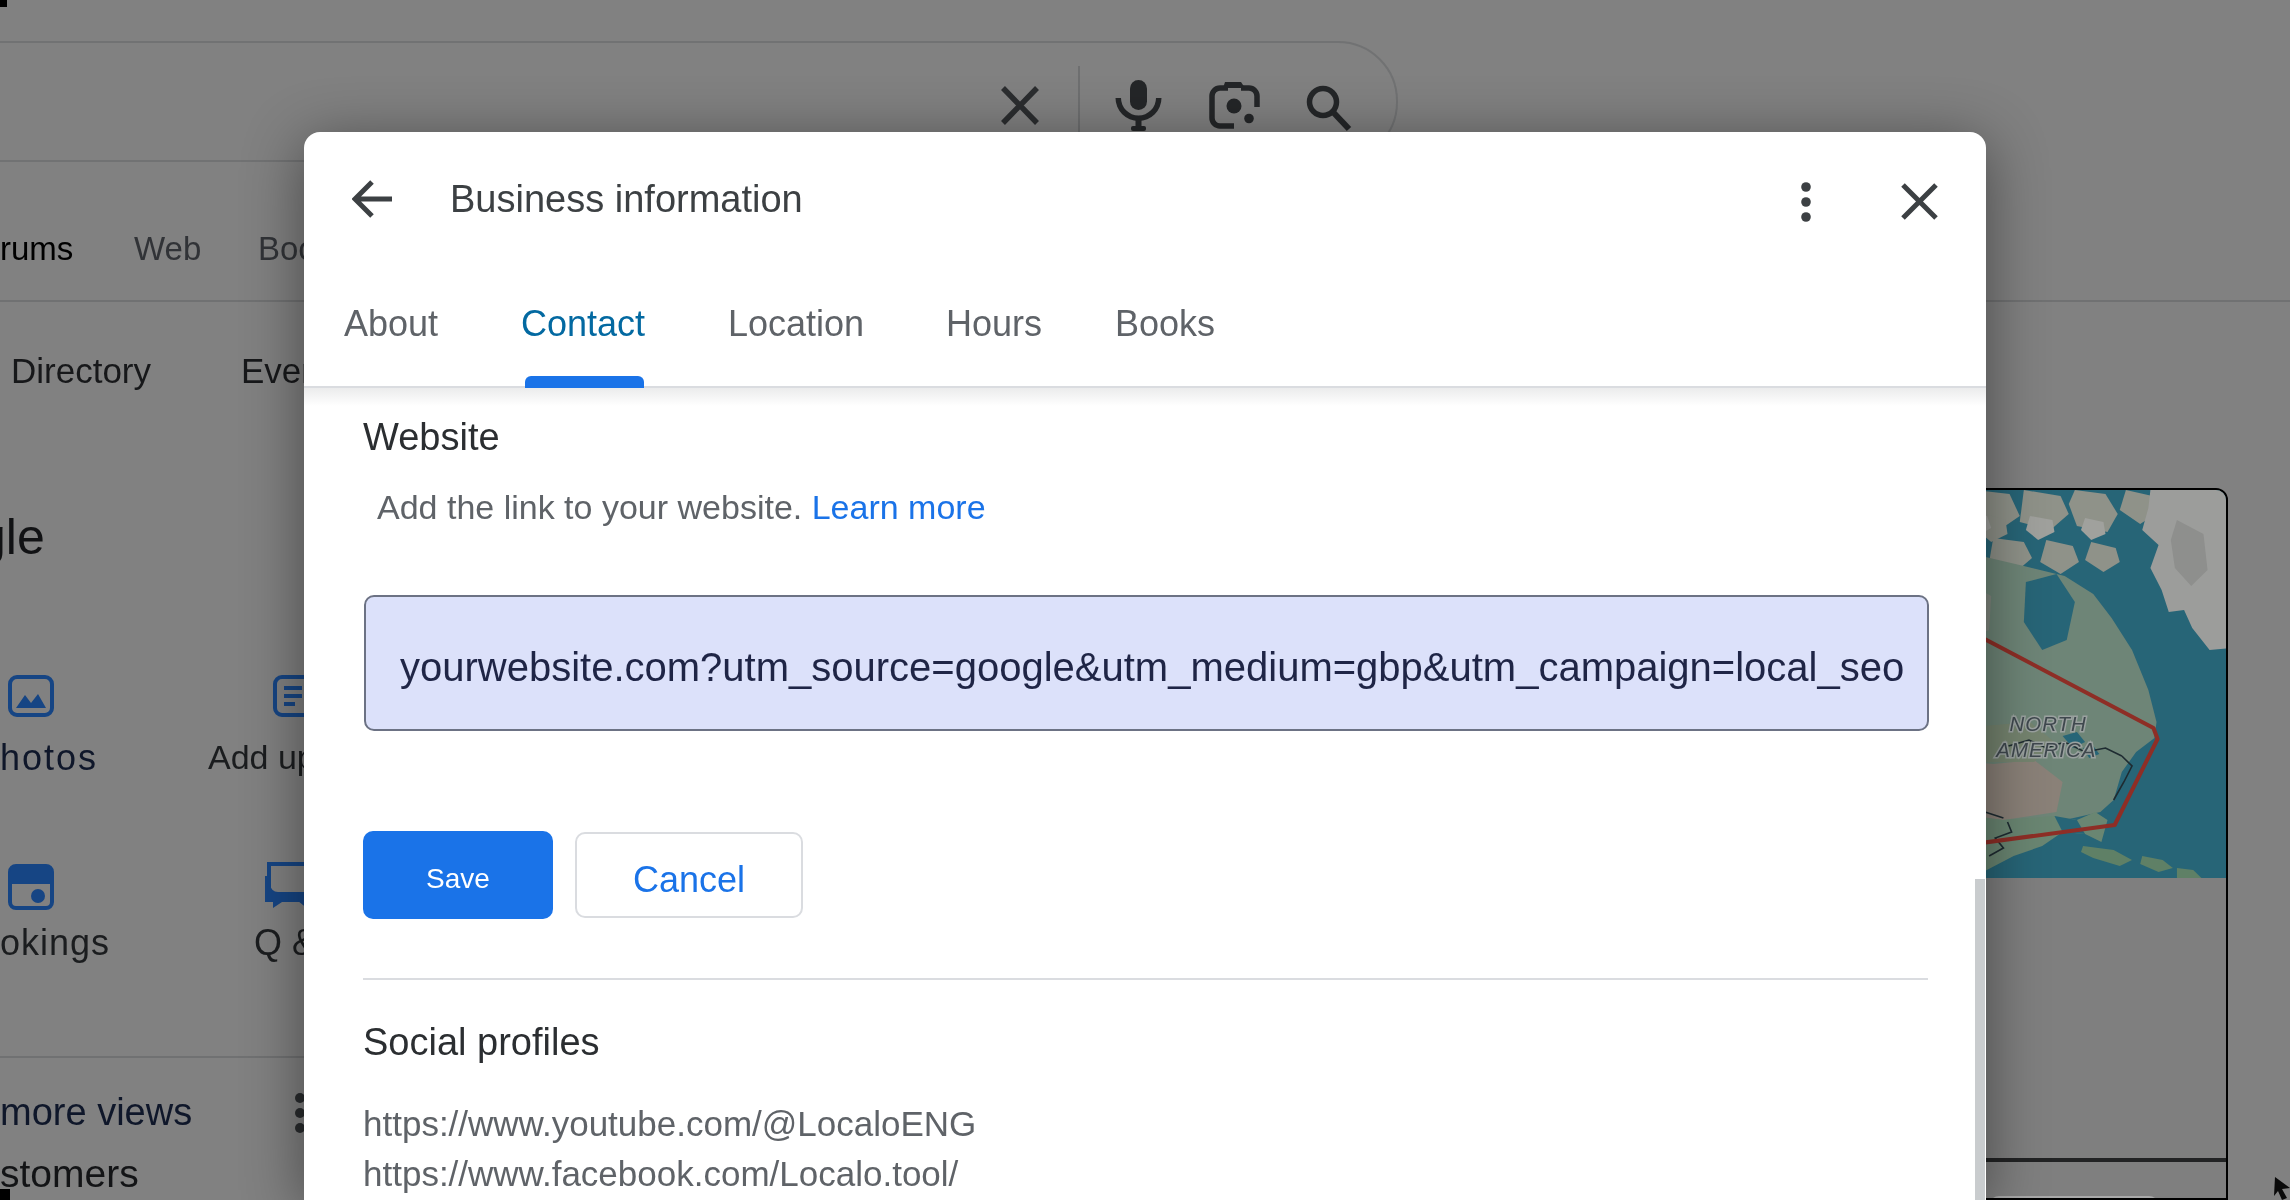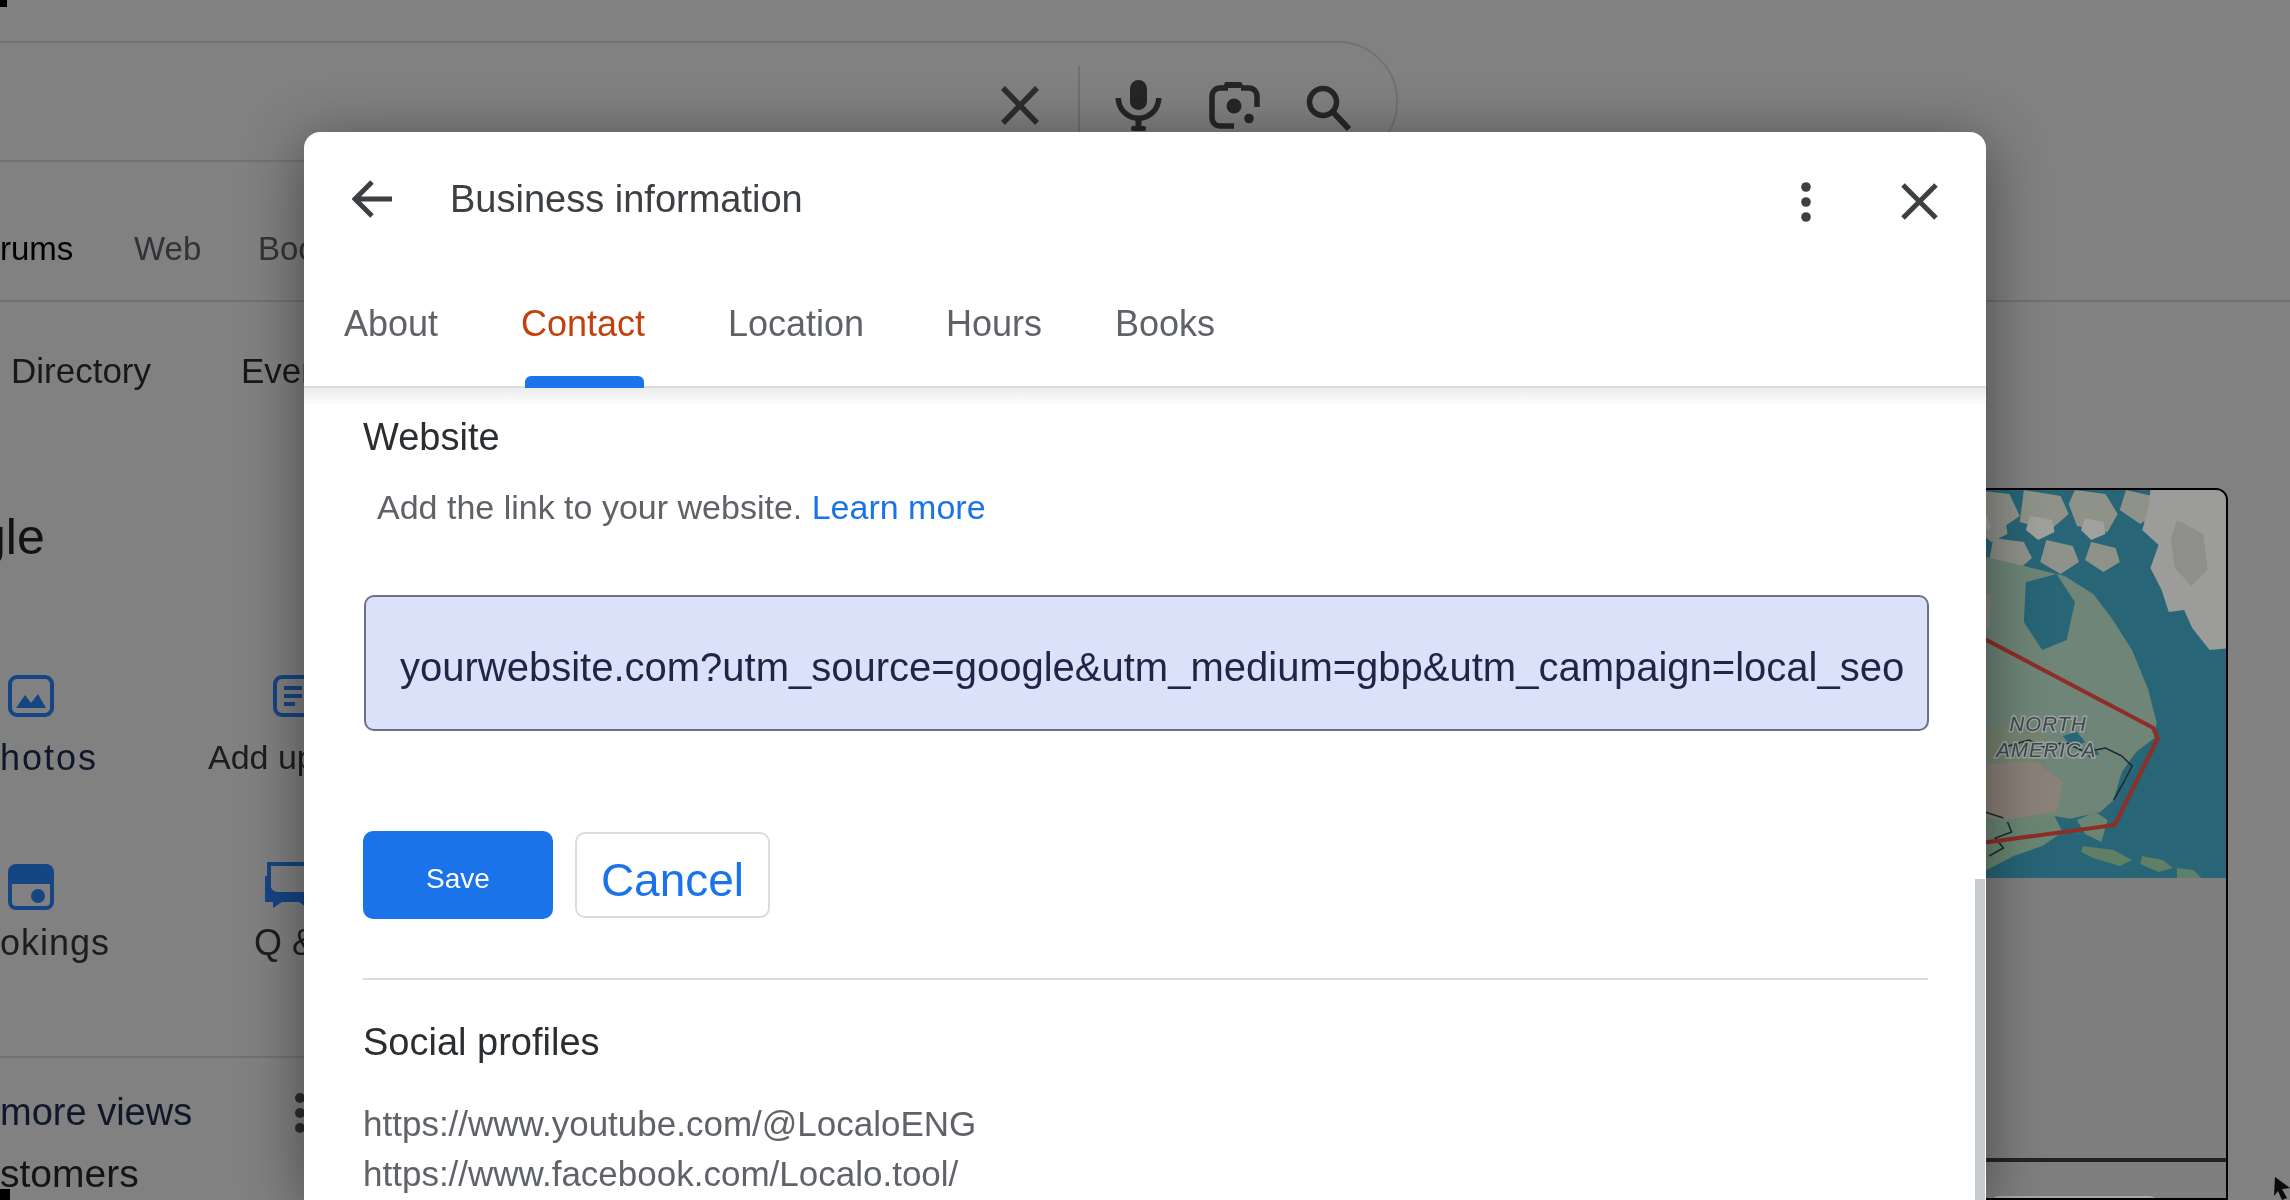--- a/index.html
+++ b/index.html
@@ -173,38 +173,38 @@
     <circle cx="8" cy="6" r="4.8" fill="#3c4043"></circle>
       <circle cx="8" cy="21" r="4.8" fill="#3c4043"></circle>
       <circle cx="8" cy="36" r="4.8" fill="#3c4043"></circle>
   </svg>
 
   <svg class="abs" style="left:1597px;top:51px;" width="37" height="37" viewBox="0 0 37 37">
     <path d="M2 2 L35 35 M35 2 L2 35" stroke="#3c4043" stroke-width="5" fill="none"></path>
   </svg>
 
   <div class="abs" style="left:40px;top:174px;font-size:36px;color:#5f6368;">About</div>
-  <div class="abs" style="left:217px;top:174px;font-size:36px;color:#c2410c;">Contact</div>
+  <div class="abs" style="left:217px;top:174px;font-size:36px;color:#0369a1;">Contact</div>
   <div class="abs" style="left:424px;top:174px;font-size:36px;color:#5f6368;">Location</div>
   <div class="abs" style="left:642px;top:174px;font-size:36px;color:#5f6368;">Hours</div>
   <div class="abs" style="left:811px;top:174px;font-size:36px;color:#5f6368;">Books</div>
 
   <div class="abs" style="left:0;top:254px;width:1682px;height:2px;background:#dadce0;"></div>
   <div class="abs" style="left:221px;top:244px;width:119px;height:12px;background:#1a73e8;border-radius:6px 6px 0 0;"></div>
 
   <div class="abs" style="left:0;top:256px;width:1682px;height:18px;background:linear-gradient(rgba(60,64,67,0.10), rgba(60,64,67,0));"></div>
 
   <div class="abs" style="left:59px;top:286px;font-size:38px;color:#2b2e31;">Website</div>
   <div class="abs" style="left:53px;top:358px;font-size:34px;color:#5f6368;margin-left:20px;">Add the link to your website. <span style="color:#1a73e8;">Learn more</span></div>
 
   <div class="abs" style="left:59.5px;top:463px;width:1565px;height:136px;background:#dce1fa;border:2px solid #6c7284;border-radius:10px;"></div>
   <div class="abs" style="left:96px;top:515px;font-size:40px;color:#1f2546;">yourwebsite.com?utm_source=google&amp;utm_medium=gbp&amp;utm_campaign=local_seo</div>
 
   <div class="abs" style="left:59px;top:699px;width:190px;height:88px;background:#1a73e8;border-radius:10px;color:#fff;font-size:28px;font-weight:400;text-align:center;line-height:96px;">Save</div>
-  <div class="abs" style="left:271px;top:700px;width:195px;height:86px;background:#fff;border:2px solid #dadce0;border-radius:10px;color:#1a73e8;font-size:46px;font-weight:400;text-align:center;line-height:92px;">Cancel</div>
+  <div class="abs" style="left:271px;top:700px;width:228px;height:86px;background:#fff;border:2px solid #dadce0;border-radius:10px;color:#1a73e8;font-size:36px;font-weight:400;text-align:center;line-height:92px;">Cancel</div>
 
   <div class="abs" style="left:59px;top:846px;width:1565px;height:2px;background:#dadce0;"></div>
 
   <div class="abs" style="left:59px;top:891px;font-size:38px;color:#2b2e31;">Social profiles</div>
   <div class="abs" style="left:59px;top:974px;font-size:35px;color:#5f6368;">https://www.youtube.com/@LocaloENG</div>
   <div class="abs" style="left:59px;top:1024px;font-size:35px;color:#5f6368;">https://www.facebook.com/Localo.tool/</div>
 
   <div class="abs" style="left:1671px;top:747px;width:10px;height:321px;background:#c9ccce;"></div>
 </div>
 

